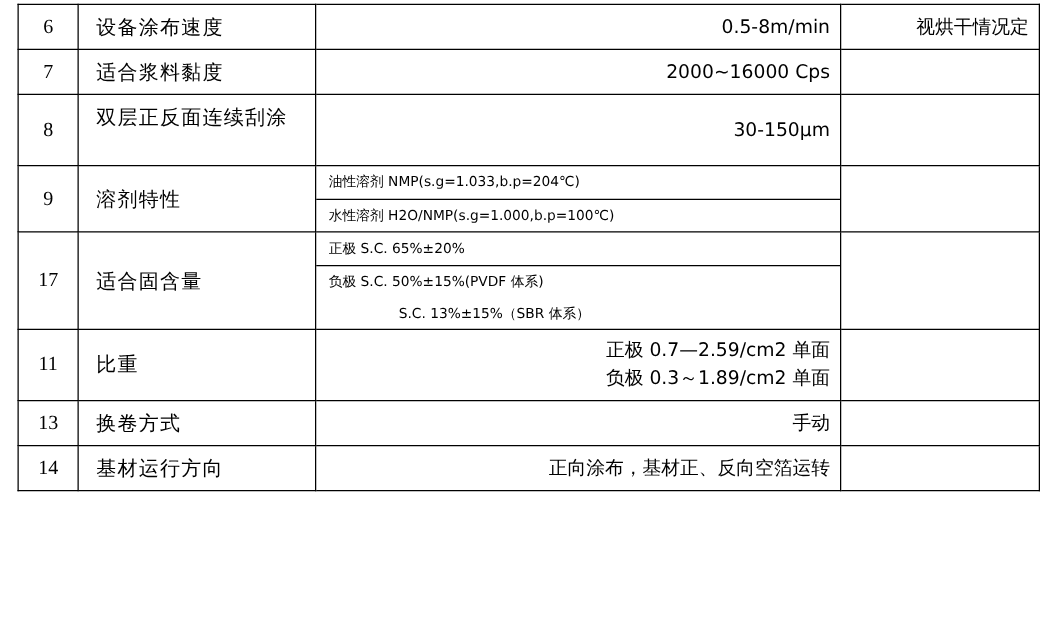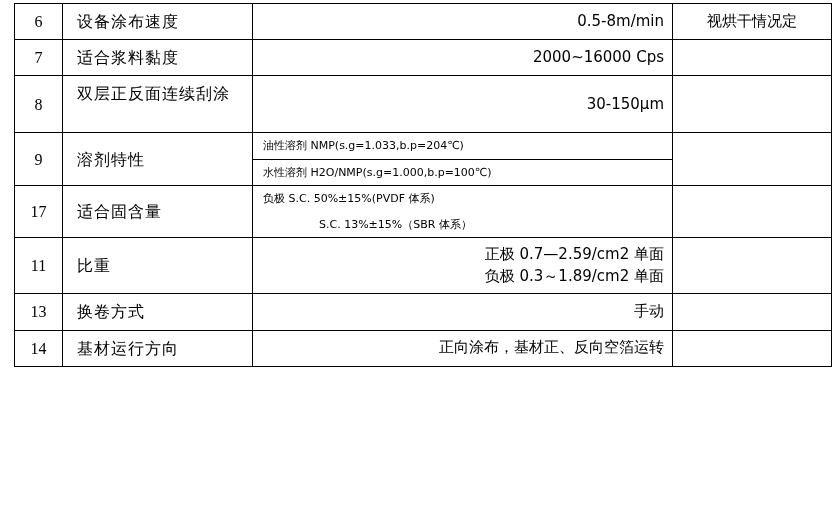--- a/index.html
+++ b/index.html
@@ -53,21 +53,21 @@
     padding-left: 14px;
     font-size: 16px;
     letter-spacing: 1px;
   }
   .c-val {
     text-align: right;
     padding-left: 10px;
     font-size: 15px;
   }
   .c-note {
-    text-align: center;
+    text-align: right;
     padding-left: 8px;
     font-size: 15px;
     line-height: 1.5;
   }
   
   table.sub {
     width: 100%;
     border-collapse: collapse;
     table-layout: fixed;
   }
@@ -182,20 +182,25 @@
           <div class="cell c-no">17</div>
         </td>
         <td>
           <div class="cell c-item">适合固含量</div>
         </td>
         <td>
           <table class="sub">
             <tbody>
               <tr>
                   <td>
+                    <div class="sub-line">正极 S.C. 65%±20%</div>
+                  </td>
+                </tr>
+              <tr>
+                  <td>
                 <div class="sub-line">负极 S.C. 50%±15%(PVDF 体系)</div>
                 <div class="sub-line"><span class="indent">S.C. 13%±15%（SBR 体系）</span></div>
               </td>
                 </tr>
             </tbody>
           </table>
         </td>
         <td>
           <div class="cell c-note"></div>
         </td>

